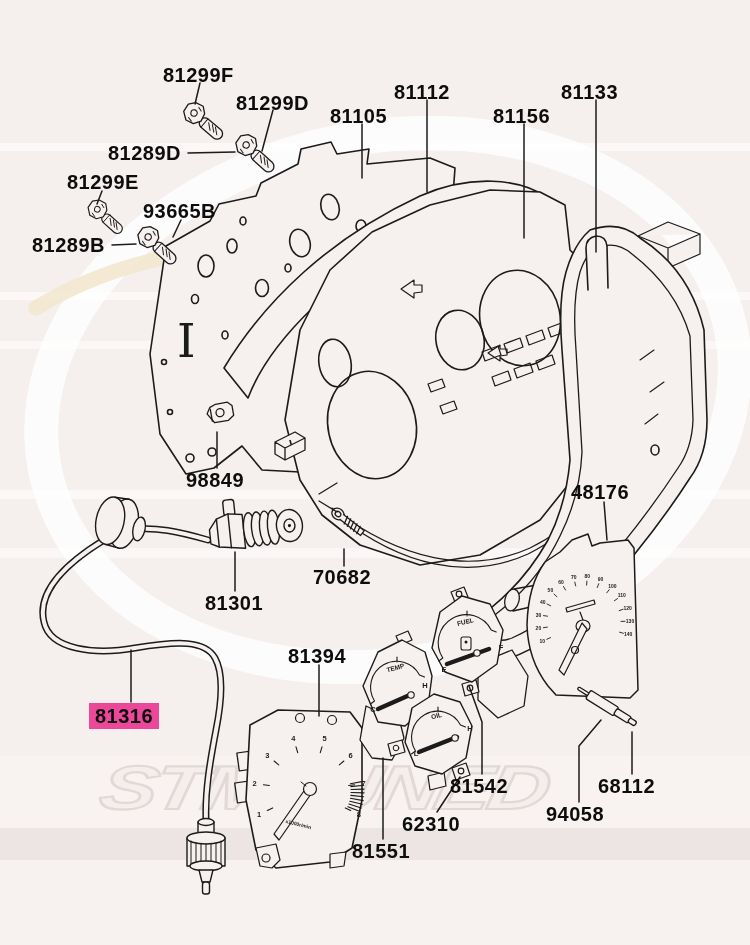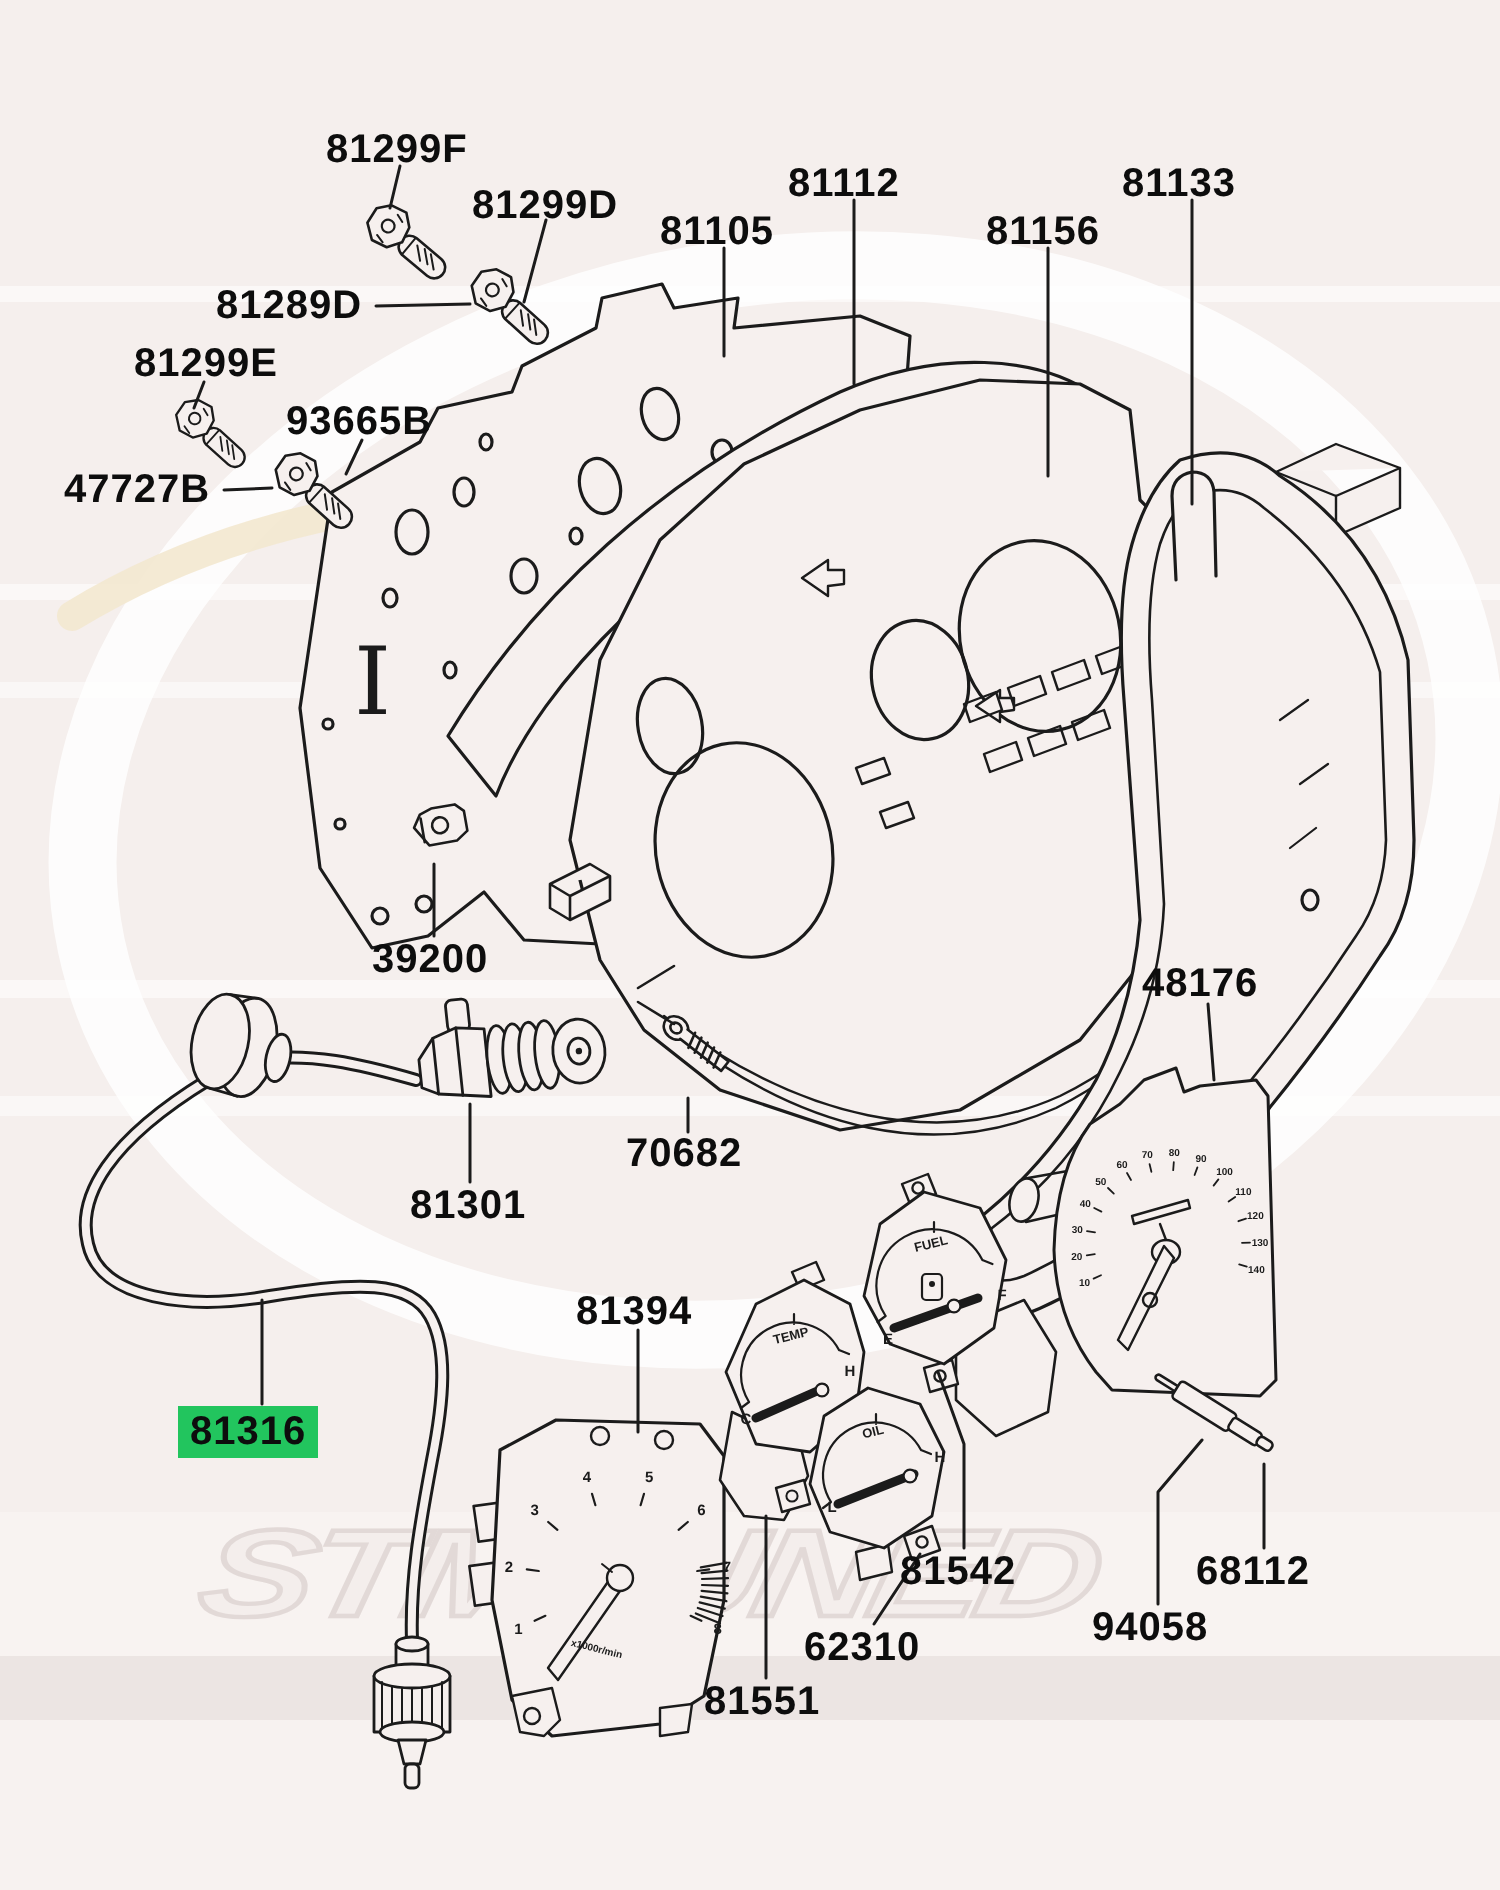--- a/index.html
+++ b/index.html
@@ -6,21 +6,21 @@
   .stage{position:relative;width:750px;height:945px;overflow:hidden;
          background:#f5efed;font-family:"Liberation Sans",sans-serif;}
   .band{position:absolute;left:0;width:750px;pointer-events:none;}
   .wm-text{position:absolute;left:108px;top:752px;font-size:86px;font-weight:bold;
            font-style:italic;letter-spacing:-4px;transform:scaleY(.72) skewX(-8deg);
            transform-origin:left top;color:#f4eeec;-webkit-text-stroke:3px #e2d9d7;
            white-space:nowrap;pointer-events:none;}
   .diagram-svg{position:absolute;left:0;top:0;}
   .pl{position:absolute;font-size:20px;font-weight:700;color:#0d0d0d;
       letter-spacing:.5px;white-space:nowrap;line-height:1;}
-  .pl.hl{background:#22c55e;padding:3px 6px;margin-left:-6px;margin-top:-3px;}
+  .pl.hl{background:#ec4899;padding:3px 6px;margin-left:-6px;margin-top:-3px;}
 </style>
 </head>
 <body>
 
 <div class="stage">
 
   <div class="band" style="top:143px;height:8px;background:rgba(255,255,255,.55)"></div>
   <div class="band" style="top:292px;height:8px;background:rgba(255,255,255,.55)"></div>
   <div class="band" style="top:341px;height:8px;background:rgba(255,255,255,.5)"></div>
   <div class="band" style="top:490px;height:9px;background:rgba(255,255,255,.55)"></div>
@@ -366,26 +366,26 @@
       <path d="M601,720 L579,746 L579,802"></path>
     </g>
   </svg>
 
   <div>
     <div class="pl" style="left:163px;top:65px">81299F</div>
     <div class="pl" style="left:236px;top:93px">81299D</div>
     <div class="pl" style="left:108px;top:143px">81289D</div>
     <div class="pl" style="left:67px;top:172px">81299E</div>
     <div class="pl" style="left:143px;top:201px">93665B</div>
-    <div class="pl" style="left:32px;top:235px">47727B</div>
+    <div class="pl" style="left:32px;top:235px">81289B</div>
     <div class="pl" style="left:330px;top:106px">81105</div>
     <div class="pl" style="left:394px;top:82px">81112</div>
     <div class="pl" style="left:493px;top:106px">81156</div>
     <div class="pl" style="left:561px;top:82px">81133</div>
-    <div class="pl" style="left:186px;top:470px">39200</div>
+    <div class="pl" style="left:186px;top:470px">98849</div>
     <div class="pl" style="left:313px;top:567px">70682</div>
     <div class="pl" style="left:205px;top:593px">81301</div>
     <div class="pl hl" style="left:95px;top:706px">81316</div>
     <div class="pl" style="left:571px;top:482px">48176</div>
     <div class="pl" style="left:288px;top:646px">81394</div>
     <div class="pl" style="left:352px;top:841px">81551</div>
     <div class="pl" style="left:402px;top:814px">62310</div>
     <div class="pl" style="left:450px;top:776px">81542</div>
     <div class="pl" style="left:598px;top:776px">68112</div>
     <div class="pl" style="left:546px;top:804px">94058</div>

